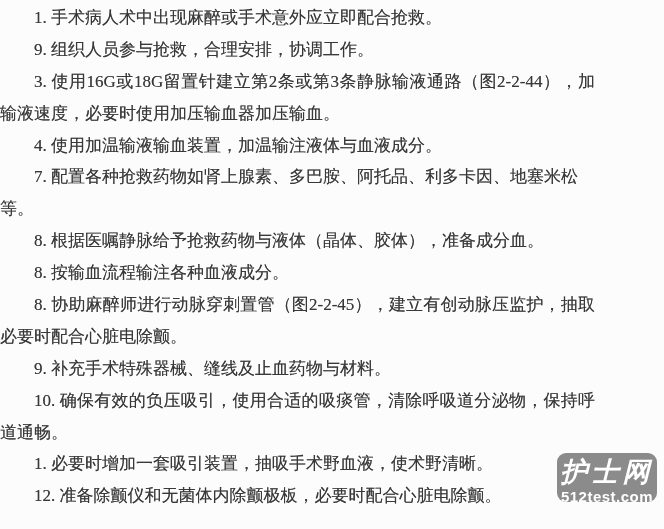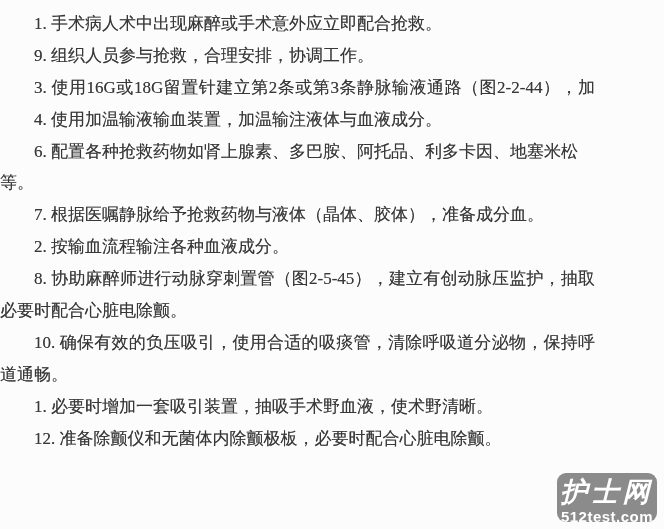--- a/index.html
+++ b/index.html
@@ -13,21 +13,21 @@
     overflow: hidden;
     background: #fcfcfc;
     font-family: "Liberation Serif", "DejaVu Serif", serif;
   }
   .page {
     position: absolute;
     inset: 0;
   }
   .textblock {
     position: absolute;
-    top: 8px;
+    top: 2px;
     left: 0;
     width: 595px;
     color: #383838;
   }
   .line {
     box-sizing: border-box;
     width: 595px;
     height: 31.9px;
     line-height: 31.9px;
     font-size: 17px;
@@ -39,21 +39,21 @@
   }
   .line.justify {
     white-space: normal;
     text-align: justify;
     text-align-last: justify;
     overflow: hidden;
   }
   .watermark {
     position: absolute;
     left: 557px;
-    top: 473px;
+    top: 453px;
     width: 100px;
     height: 49px;
     background: #8b8b8b;
     border-radius: 9px;
     text-align: center;
     overflow: hidden;
   }
   .wm-name {
     margin-top: 2px;
     color: #ffffff;
@@ -77,27 +77,29 @@
 </style>
 </head>
 <body>
 
 <div class="page">
 
   <div class="textblock">
     <div class="line indent">1. 手术病人术中出现麻醉或手术意外应立即配合抢救。</div>
     <div class="line indent">9. 组织人员参与抢救，合理安排，协调工作。</div>
     <div class="line indent justify">3. 使用16G或18G留置针建立第2条或第3条静脉输液通路（图2-2-44），加快</div>
+    <div class="line">输液速度，必要时使用加压输血器加压输血。</div>
     <div class="line indent">4. 使用加温输液输血装置，加温输注液体与血液成分。</div>
-    <div class="line indent">6. 配置各种抢救药物如肾上腺素、多巴胺、阿托品、利多卡因、地塞米松</div>
+    <div class="line indent">7. 配置各种抢救药物如肾上腺素、多巴胺、阿托品、利多卡因、地塞米松</div>
     <div class="line">等。</div>
-    <div class="line indent">7. 根据医嘱静脉给予抢救药物与液体（晶体、胶体），准备成分血。</div>
-    <div class="line indent">2. 按输血流程输注各种血液成分。</div>
-    <div class="line indent justify">8. 协助麻醉师进行动脉穿刺置管（图2-5-45），建立有创动脉压监护，抽取</div>
+    <div class="line indent">8. 根据医嘱静脉给予抢救药物与液体（晶体、胶体），准备成分血。</div>
+    <div class="line indent">8. 按输血流程输注各种血液成分。</div>
+    <div class="line indent justify">8. 协助麻醉师进行动脉穿刺置管（图2-2-45），建立有创动脉压监护，抽取</div>
     <div class="line">必要时配合心脏电除颤。</div>
+    <div class="line indent">9. 补充手术特殊器械、缝线及止血药物与材料。</div>
     <div class="line indent justify">10. 确保有效的负压吸引，使用合适的吸痰管，清除呼吸道分泌物，保持呼吸</div>
     <div class="line">道通畅。</div>
     <div class="line indent">1. 必要时增加一套吸引装置，抽吸手术野血液，使术野清晰。</div>
     <div class="line indent">12. 准备除颤仪和无菌体内除颤极板，必要时配合心脏电除颤。</div>
   </div>
 
   <div class="watermark">
     <div class="wm-name">护士网</div>
     <div class="wm-url">512test.com</div>
   </div>

